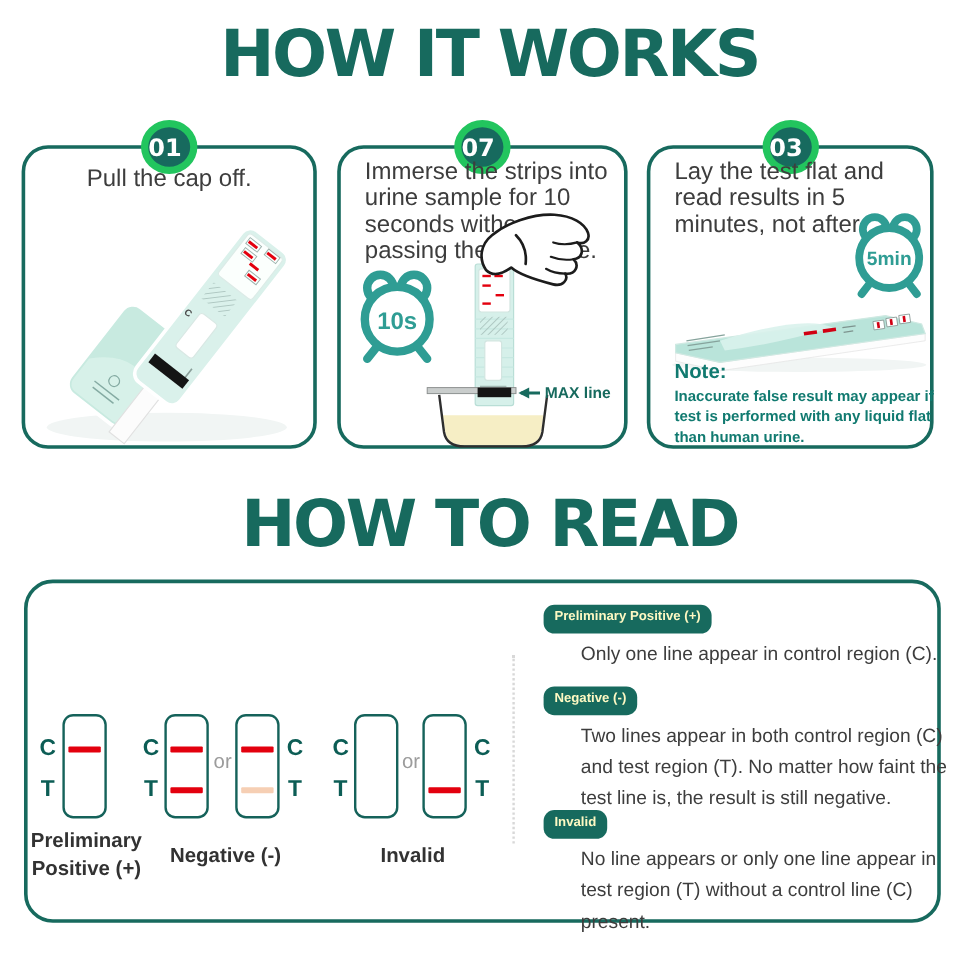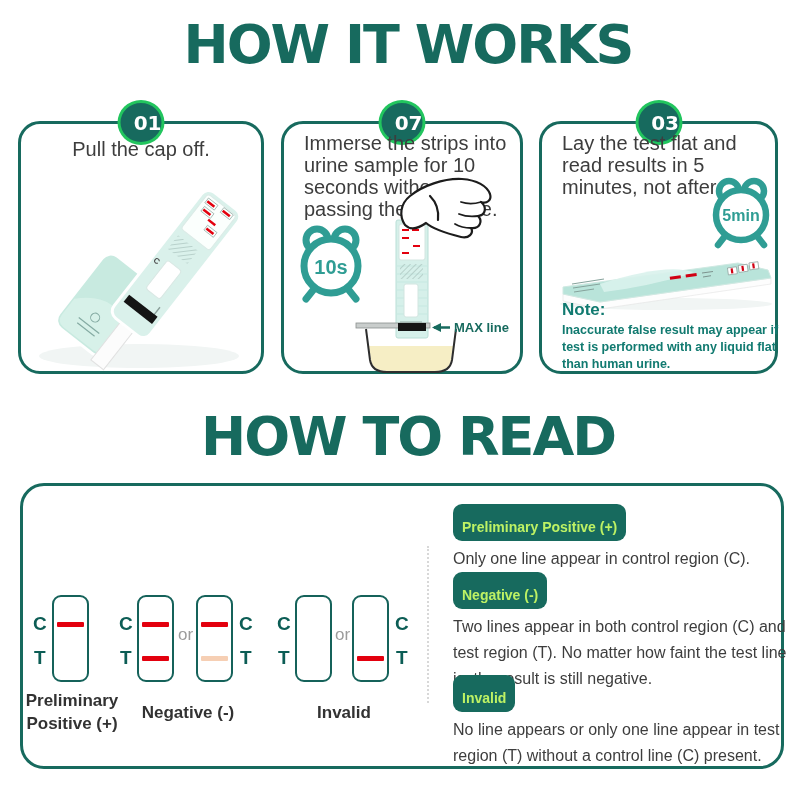--- a/index.html
+++ b/index.html
@@ -21,21 +21,21 @@
          font-family:"DejaVu Sans","Liberation Sans",sans-serif;font-weight:bold;
          font-size:54px;letter-spacing:-2px;color:var(--teal-dark);line-height:58px;padding-left:16px;}
   #title-works{top:16px;}
   #title-read{top:408px;}
 
   
   .panel{position:absolute;top:121px;height:253px;border:3px solid var(--teal-dark);
          border-radius:22px;background:#fff;}
   .badge{position:absolute;top:-24px;left:50%;transform:translateX(-50%);
          width:47px;height:45px;border-radius:50%;background:var(--teal-dark);
-         border:3px solid #22c55e;display:flex;align-items:center;justify-content:flex-end;
+         border:6px solid #22c55e;display:flex;align-items:center;justify-content:flex-start;
          color:#ffffff;font-family:"DejaVu Sans",sans-serif;font-weight:bold;font-size:20px;}
   .step-text{position:absolute;font-size:20px;color:var(--text-dark);line-height:22px;}
   .panel svg{position:absolute;left:0;top:0;}
   .note{position:absolute;left:20px;top:176px;width:218px;}
   .note-title{font-size:17px;font-weight:bold;color:var(--teal-note);margin-bottom:2px;}
   .note-body{font-size:12.5px;font-weight:bold;color:var(--teal-note);line-height:17px;}
 
   .teal-stroke{stroke:var(--teal-mid);fill:#ffffff;}
   .clock-text{fill:var(--teal-mid);font-weight:bold;font-family:"Liberation Sans",sans-serif;}
   .maxline-text{fill:var(--teal-dark);font-weight:bold;font-size:13px;font-family:"Liberation Sans",sans-serif;}
@@ -48,23 +48,23 @@
   .rline{position:absolute;left:3px;right:3px;height:5px;border-radius:1px;}
   .rline.c{top:25px;} .rline.t{top:59px;}
   .rline[data-state="strong"]{background:var(--red-line);}
   .rline[data-state="faint"]{background:var(--faint-line);}
   .marker{position:absolute;font-weight:bold;font-size:19px;color:#0c5d55;line-height:19px;}
   .or{position:absolute;top:139px;font-size:17px;color:var(--or-gray);}
   .result-label{position:absolute;font-weight:bold;font-size:17px;color:#323232;
          text-align:center;line-height:23px;}
   .divider{position:absolute;left:404px;top:60px;height:157px;border-left:2px dotted #d8d8d8;}
   .exp-group{position:absolute;left:430px;width:342px;}
-  .exp-head{display:inline-block;background:var(--teal-dark);color:#bef264;font-weight:bold;
-         font-size:14px;padding:13px 9px 3px;border-radius:9px;line-height:21px;}
-  .exp-text{margin-top:5px;font-size:16px;color:var(--text-dark);line-height:26px;}
+  .exp-head{display:inline-block;background:var(--teal-dark);color:#fef9c3;font-weight:bold;
+         font-size:11px;padding:0 9px 3px;border-radius:9px;line-height:21px;}
+  .exp-text{margin-top:5px;font-size:16px;color:var(--text-dark);line-height:26px;margin-left:31px;}
 </style>
 </head>
 <body>
 
 <div class="sheet">
 
   <div class="main-title" id="title-works">HOW IT WORKS</div>
 
   <div class="panel" style="left:18px;width:246px;">
     <div class="badge">

